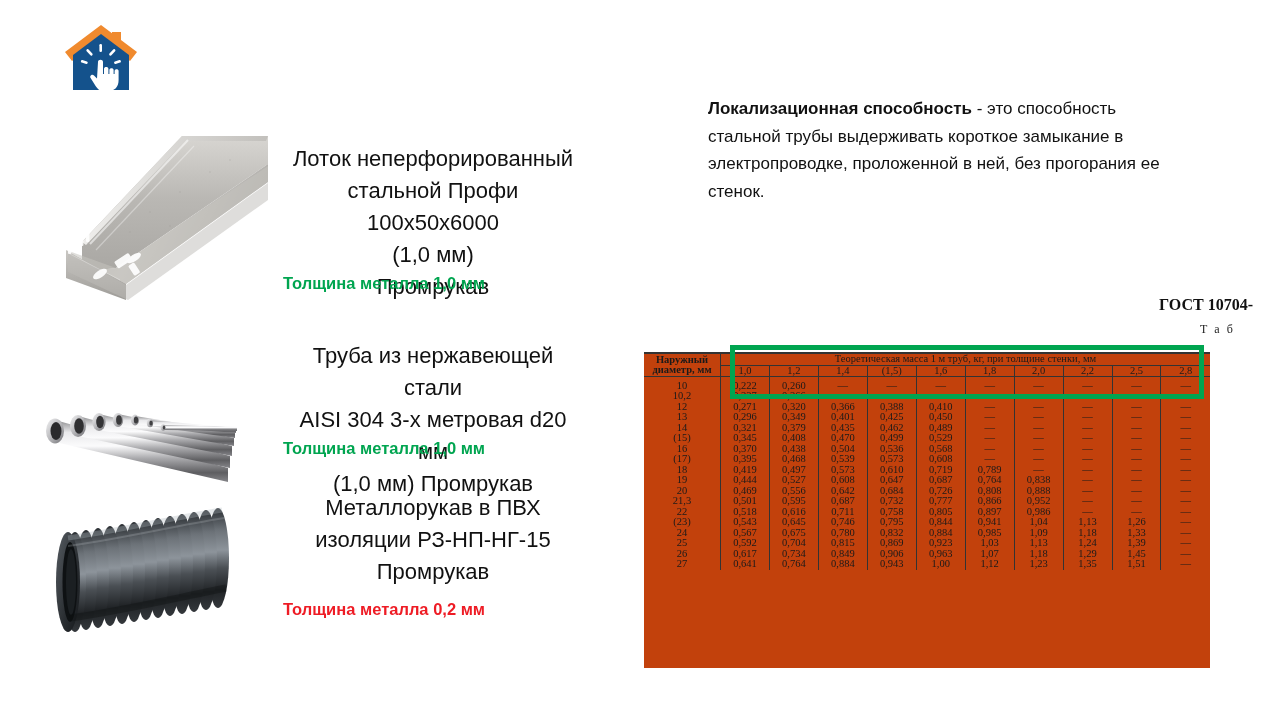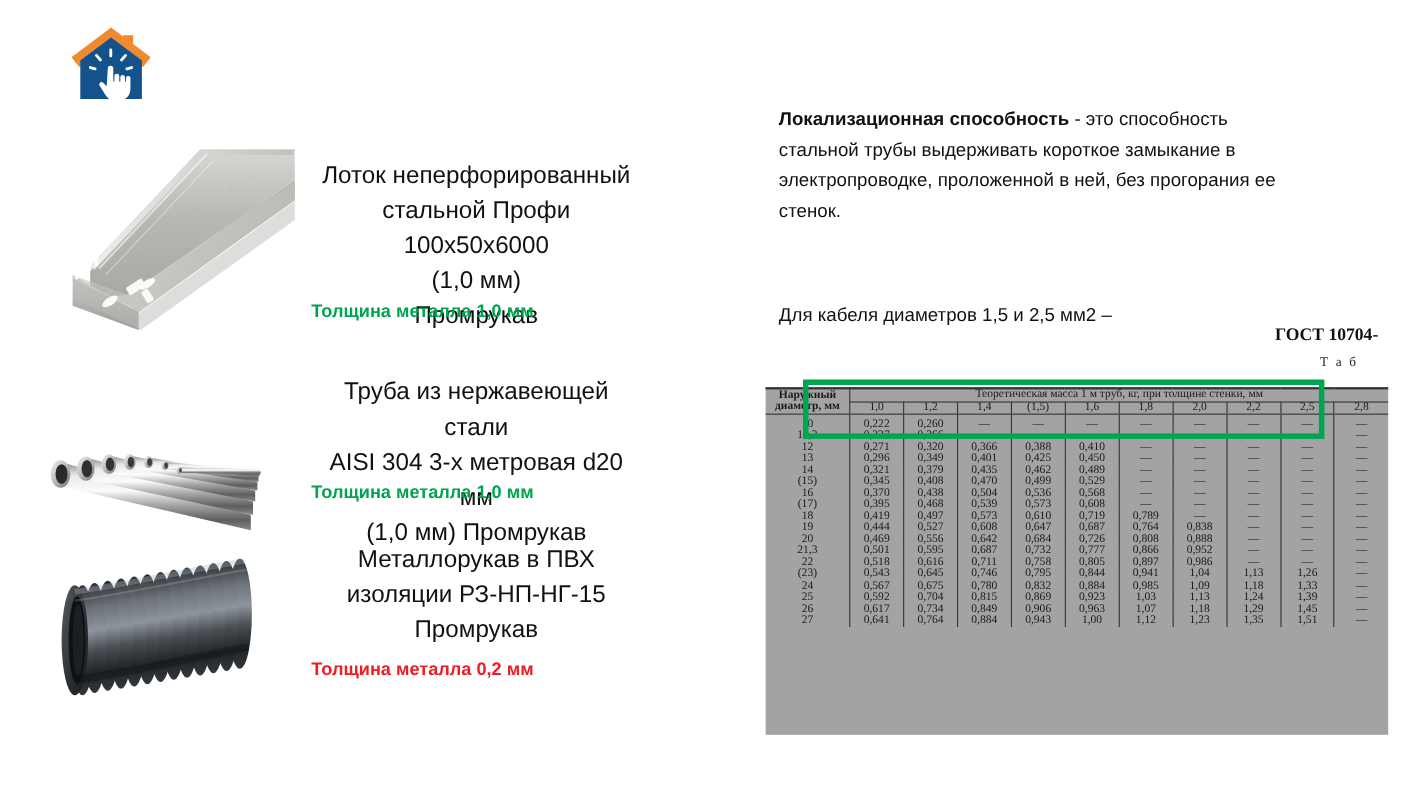--- a/index.html
+++ b/index.html
@@ -116,25 +116,25 @@
     font-family: "Liberation Serif", serif;
     font-size: 12px;
     color: #222;
     letter-spacing: 2px;
     white-space: nowrap;
   }
 
   
   #gost-table-wrap {
     position: absolute;
-    left: 696px;
+    left: 644px;
     top: 352px;
     width: 566px;
     height: 316px;
-    background: #a3a3a3;
+    background: #c2410c;
   }
   table.gost {
     border-collapse: collapse;
     font-family: "Liberation Serif", serif;
     color: #1a1a1a;
     width: 566px;
     table-layout: fixed;
   }
   table.gost th, table.gost td {
     text-align: center;
@@ -434,21 +434,20 @@
 <div class="product-text" style="left:283px; top:492px; width:300px;">Металлорукав  в ПВХ
 изоляции  РЗ-НП-НГ-15
 Промрукав</div>
 <div class="thickness red" style="left:283px; top:600px;">Толщина металла  0,2 мм</div>
 
 <div id="right-intro">
   <b>Локализационная способность</b><span> - это способность стальной трубы выдерживать короткое замыкание в электропроводке, проложенной в ней, без прогорания ее стенок.</span>
 </div>
 
 <div id="right-second">
-  <div>Для кабеля диаметров 1,5 и 2,5 мм2 –</div>
 </div>
 
 <div id="gost-label">ГОСТ 10704-</div>
 <div id="tab-label">Т а б</div>
 
 <div id="gost-table-wrap">
   <table class="gost">
     <thead>
       <tr class="rule-top">
         <th class="hdr-diam" rowspan="2">Наружный

